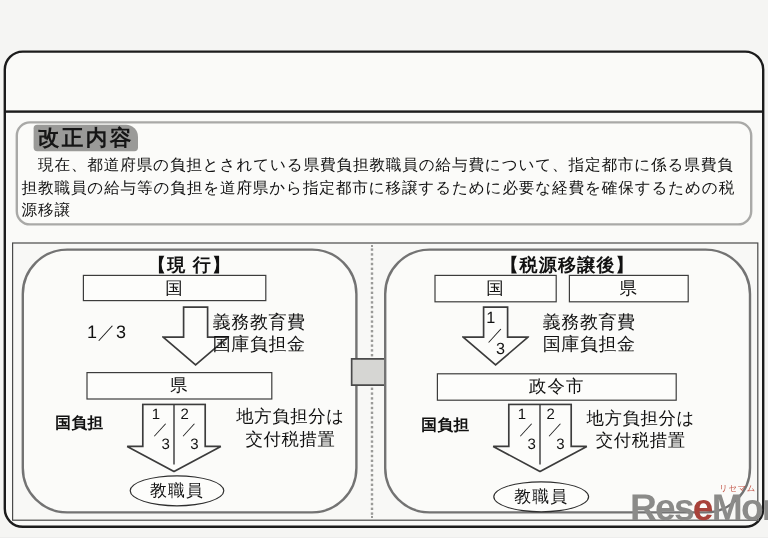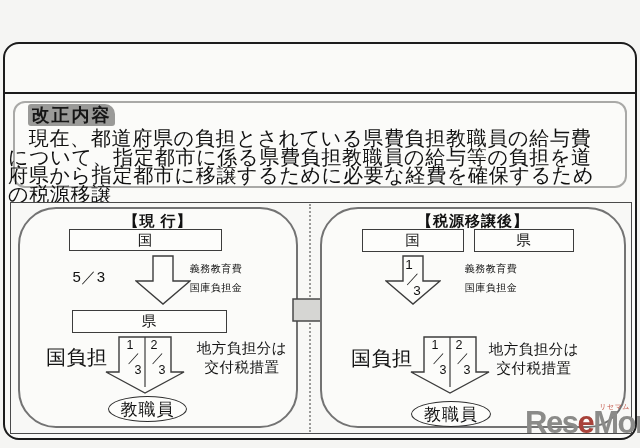--- a/index.html
+++ b/index.html
@@ -26,22 +26,22 @@
     left:13px;top:101px;width:614px;height:87px;
     border:2px solid #a9a9a7;border-radius:12px;background:#fbfbf9;
   }
   .revision-badge{
     left:28px;top:104px;width:87px;height:22px;
     background:#9a9a98;color:#161616;font-size:18px;font-weight:bold;
     display:flex;align-items:center;justify-content:center;
     border-radius:3px 10px 3px 3px;letter-spacing:2px;
   }
   .revision-body{
-    left:8px;top:129px;width:601px;margin:0;
-    font-size:20px;letter-spacing:0.7px;line-height:18.5px;color:#101010;
+    left:18px;top:129px;width:601px;margin:0;
+    font-size:13px;letter-spacing:0.7px;line-height:18.5px;color:#101010;
   }
   
   .diagram-rect{
     left:10px;top:202px;width:622px;height:232px;
     border:1.5px solid #4a4a4a;background:#f8f8f6;
   }
   .diagram-divider{
     left:309px;top:204px;width:0;height:228px;
     border-left:2px dotted #9a9a98;
   }
@@ -52,34 +52,34 @@
   .panel-after{left:320px;top:207px;width:306px;height:221px;}
   .panel-heading{
     left:0;top:3px;width:100%;text-align:center;
     font-size:15px;font-weight:bold;letter-spacing:1px;
   }
   .node-box{
     border:1.4px solid #3c3c3c;background:#fdfdfb;
     display:flex;align-items:center;justify-content:center;
     font-size:14.5px;letter-spacing:1px;
   }
-  .side-label{font-size:20px;letter-spacing:0.5px;}
-  .two-line{line-height:19px;font-size:10px;text-align:center;letter-spacing:0.5px;}
+  .side-label{font-size:13px;letter-spacing:0.5px;font-weight:bold;}
+  .two-line{line-height:19px;font-size:15px;text-align:center;letter-spacing:0.5px;}
   .frac-h{font-size:15px;letter-spacing:0.5px;text-align:center;}
   .frac-col{
     display:flex;flex-direction:column;align-items:center;
     font-size:12.5px;line-height:13.5px;font-weight:normal;text-align:center;
   }
   .frac-col .n{transform:translateX(-4px);}
   .frac-col .d{transform:translateX(4px);}
   .frac-col .s{line-height:11px;}
   .staff-ellipse{
     border:1.6px solid #2e2e2e;border-radius:50%;background:#fdfdfb;
     display:flex;align-items:center;justify-content:center;
-    font-size:17px;letter-spacing:1px;
+    font-size:14px;letter-spacing:1px;
   }
   svg{display:block;}
   
   .watermark{left:525px;top:404px;width:115px;height:42px;}
   .wm-text{
     position:absolute;left:0;top:1px;
     font-size:31px;font-weight:bold;letter-spacing:-1.5px;
     color:#8b8b89;white-space:nowrap;
   }
   .wm-red{color:#a8423a;}
@@ -105,21 +105,21 @@
   <div class="abs diagram-divider"></div>
 
   <div class="abs panel panel-current">
     <div class="abs panel-heading">【現 行】</div>
 
     <div class="abs node-box" style="left:49px;top:20px;width:153px;height:22px;">国</div>
 
     <svg class="abs" style="left:115px;top:46px;" width="56" height="50" viewBox="0 0 56 50">
       <polygon points="18,1 38,1 38,26 55,26 28,49 1,26 18,26" fill="#fcfcfa" stroke="#3c3c3c" stroke-width="1.4"></polygon>
     </svg>
-    <div class="abs frac-h" style="left:48px;top:59px;width:42px;">5／3</div>
+    <div class="abs frac-h" style="left:48px;top:59px;width:42px;">1／3</div>
     <div class="abs two-line" style="left:152px;top:50px;width:88px;">
       <div>義務教育費</div>
       <div>国庫負担金</div>
     </div>
 
     <div class="abs node-box" style="left:52px;top:101px;width:155px;height:23px;">県</div>
 
     <svg class="abs" style="left:85px;top:127px;" width="80" height="58" viewBox="0 0 80 58">
       <polygon points="14,1 66,1 66,36 79,36 40,57 1,36 14,36" fill="#fcfcfa" stroke="#3c3c3c" stroke-width="1.4"></polygon>
       <line x1="40" y1="1" x2="40" y2="51" stroke="#3c3c3c" stroke-width="1.2"></line>
@@ -159,20 +159,21 @@
     <div class="abs frac-col" style="left:79px;top:49px;width:24px;font-size:13.5px;line-height:14.5px;">
       <span class="n">1</span>
       <span class="s">／</span>
       <span class="d">3</span>
     </div>
     <div class="abs two-line" style="left:124px;top:50px;width:90px;">
       <div>義務教育費</div>
       <div>国庫負担金</div>
     </div>
 
+    <div class="abs node-box" style="left:42px;top:102px;width:200px;height:23px;">政令市</div>
 
     <svg class="abs" style="left:88px;top:127px;" width="80" height="58" viewBox="0 0 80 58">
       <polygon points="14,1 66,1 66,36 79,36 40,57 1,36 14,36" fill="#fcfcfa" stroke="#3c3c3c" stroke-width="1.4"></polygon>
       <line x1="40" y1="1" x2="40" y2="51" stroke="#3c3c3c" stroke-width="1.2"></line>
     </svg>
     <div class="abs frac-col" style="left:105px;top:130px;width:24px;">
       <span class="n">1</span>
       <span class="s">／</span>
       <span class="d">3</span>
     </div>

